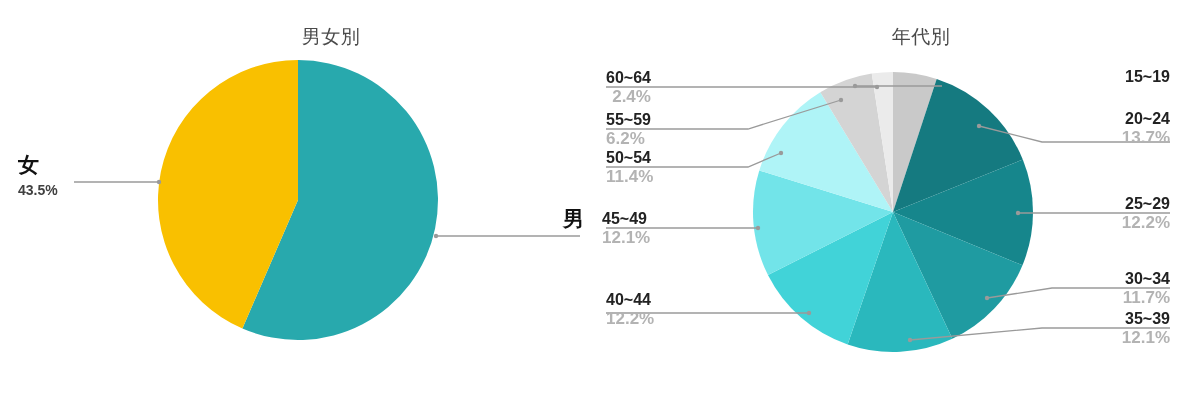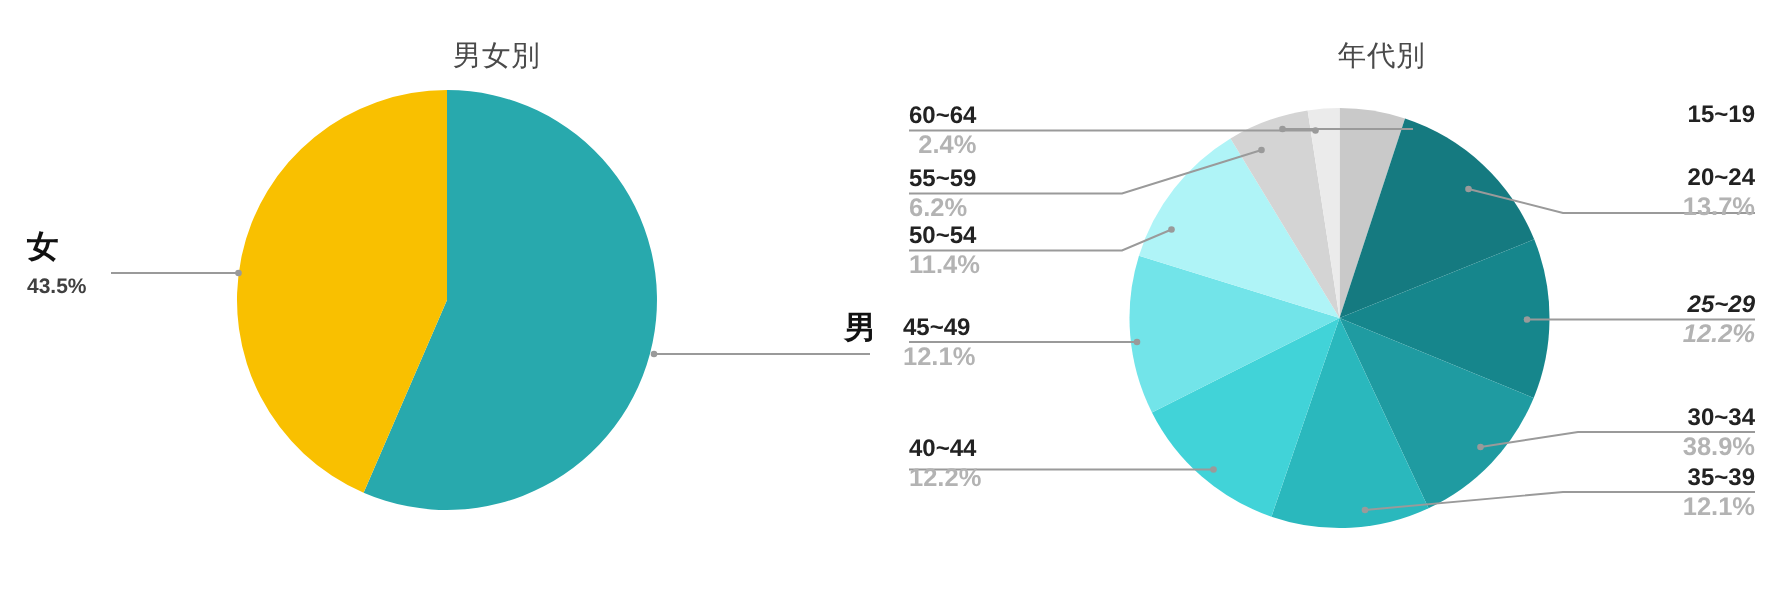--- a/index.html
+++ b/index.html
@@ -184,28 +184,28 @@
 
     <div class="label-block align-right" style="right:10px; top:67px; width:200px;">
       <span class="lbl-name">15~19</span>
     </div>
 
     <div class="label-block align-right" style="right:10px; top:109px; width:200px;">
       <span class="lbl-name">20~24</span>
       <span class="lbl-value">13.7%</span>
     </div>
 
-    <div class="label-block align-right" style="right:10px; top:194px; width:200px;font-style:italic;">
+    <div class="label-block align-right" style="right:10px; top:194px; width:200px;">
       <span class="lbl-name">25~29</span>
       <span class="lbl-value">12.2%</span>
     </div>
 
     <div class="label-block align-right" style="right:10px; top:269px; width:200px;">
       <span class="lbl-name">30~34</span>
-      <span class="lbl-value">38.9%</span>
+      <span class="lbl-value">11.7%</span>
     </div>
 
     <div class="label-block align-right" style="right:10px; top:309px; width:200px;">
       <span class="lbl-name">35~39</span>
       <span class="lbl-value">12.1%</span>
     </div>
 
   </div>
 </div>
 

